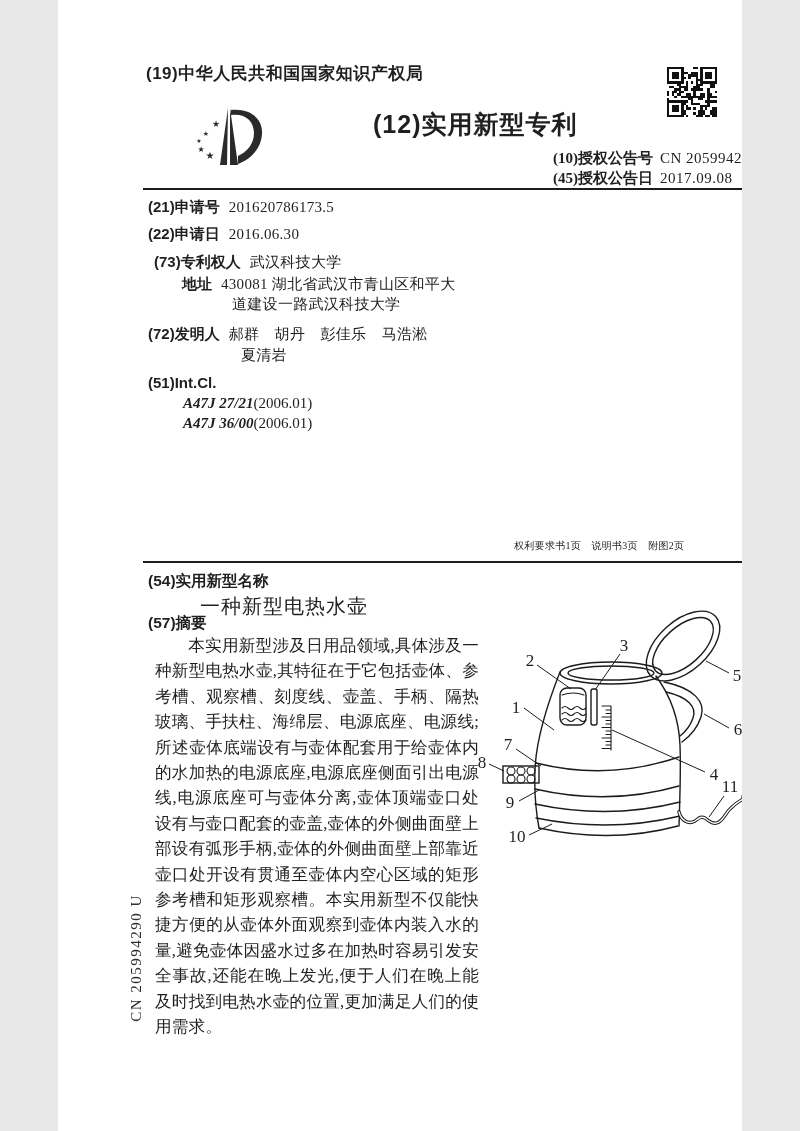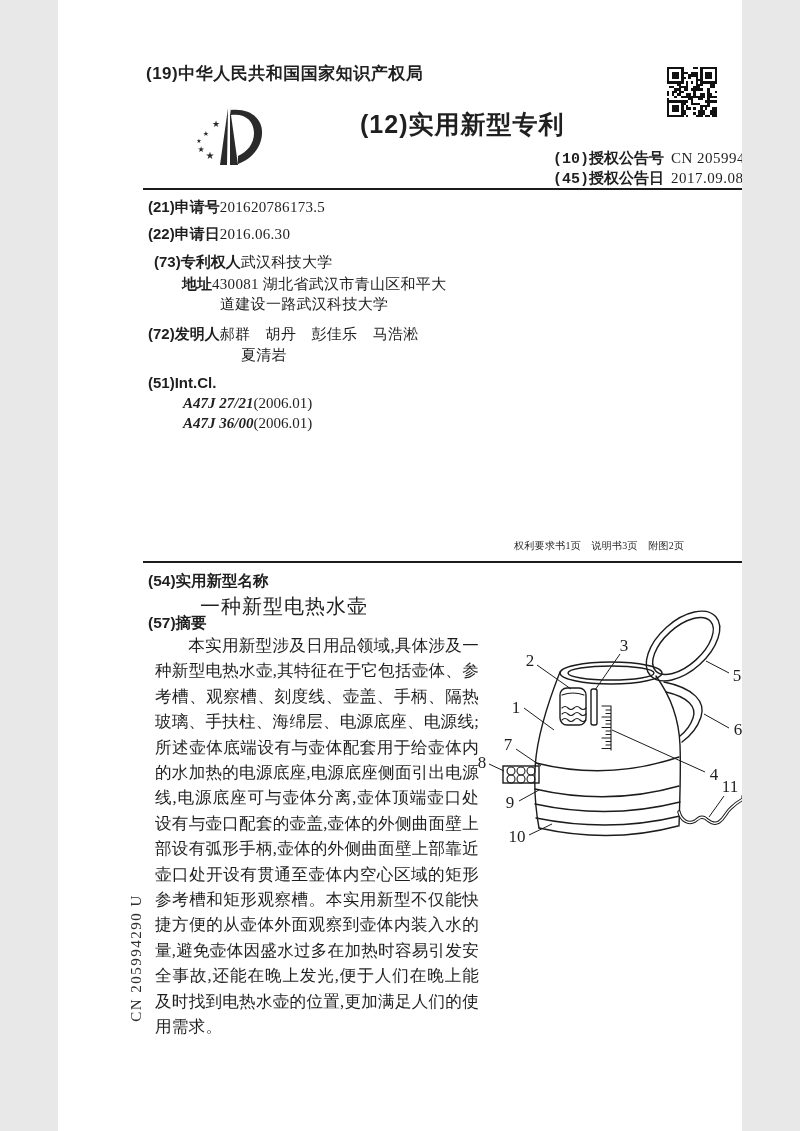--- a/index.html
+++ b/index.html
@@ -5,28 +5,28 @@
   html,body{margin:0;padding:0;background:#e8e8e8;}
   .page{
     position:relative;width:684px;height:1131px;background:#ffffff;
     margin:0 auto;overflow:hidden;
     font-family:"Liberation Serif","DejaVu Serif",serif;color:#1f1f1f;
   }
   .abs{position:absolute;}
   .hei{font-family:"Liberation Sans","DejaVu Sans",sans-serif;font-weight:700;}
   .song{font-family:"Liberation Serif","DejaVu Serif",serif;font-weight:400;}
   .office{left:88px;top:62px;font-size:17px;letter-spacing:.5px;}
-  .doctype{left:302px;top:108px;font-size:25px;letter-spacing:1px;}
+  .doctype{left:315px;top:108px;font-size:25px;letter-spacing:1px;}
   .pubrow{left:495px;font-size:15px;white-space:nowrap;}
-  .pubrow .lab{font-family:Liberation Mono, monospace;font-weight:700;}
+  .pubrow .lab{font-family:Liberation Serif, serif;font-weight:700;}
   .pubrow .val{font-family:"Liberation Serif","DejaVu Serif",serif;margin-left:7px;letter-spacing:.5px;}
   .rule{background:#1c1c1c;height:2px;left:85px;}
   .brow{font-size:15px;white-space:nowrap;}
   .brow .lab{font-family:"Liberation Sans","DejaVu Sans",sans-serif;font-weight:700;}
-  .brow .val{letter-spacing:.3px;}
+  .brow .val{margin-left:9px;letter-spacing:.3px;}
   .ipc{font-size:15px;white-space:nowrap;}
   .ipc .code{font-style:italic;font-weight:700;}
   .pagesinfo{left:456px;top:539px;font-size:10px;letter-spacing:.3px;}
   .seclab{left:90px;font-size:15.5px;}
   .sectitle{left:142px;font-size:20px;letter-spacing:1px;}
   .abstract{
     left:97px;top:633px;width:324px;font-size:16.6px;line-height:25.4px;
     text-align:justify;text-justify:inter-character;text-indent:2em;letter-spacing:.2px;
   }
   .sidecode{
@@ -227,21 +227,21 @@
   <div class="abs brow" style="left:90px;top:225px">
     <span class="lab">(22)申请日</span><span class="val">2016.06.30</span>
   </div>
   <div class="abs brow" style="left:96px;top:253px">
     <span class="lab">(73)专利权人</span><span class="val">武汉科技大学</span>
   </div>
   <div class="abs brow" style="left:124px;top:275px">
     <span class="lab">地址</span><span class="val">430081 湖北省武汉市青山区和平大</span>
   </div>
   <div class="abs brow" style="left:162px;top:295px">
-    <span class="val" style="margin-left:0">道建设一路武汉科技大学</span>
+    <span class="val" style="margin-left:12px">道建设一路武汉科技大学</span>
   </div>
   <div class="abs brow" style="left:90px;top:325px">
     <span class="lab">(72)发明人</span><span class="val">郝群　胡丹　彭佳乐　马浩淞</span>
   </div>
   <div class="abs brow" style="left:173px;top:346px">
     <span class="val" style="margin-left:10px">夏清岩</span>
   </div>
   <div class="abs brow" style="left:90px;top:374px">
     <span class="lab">(51)Int.Cl.</span>
   </div>

